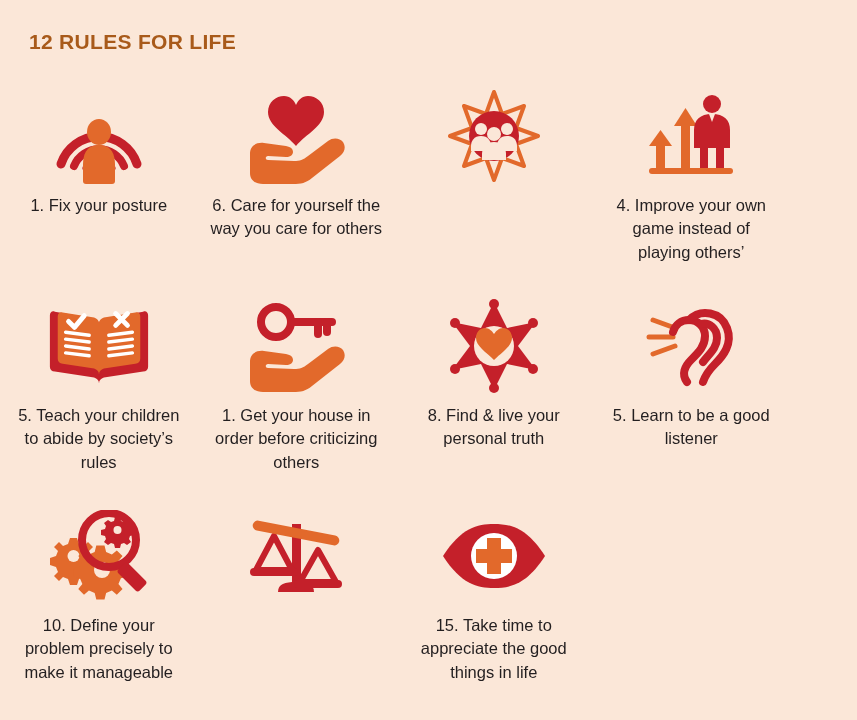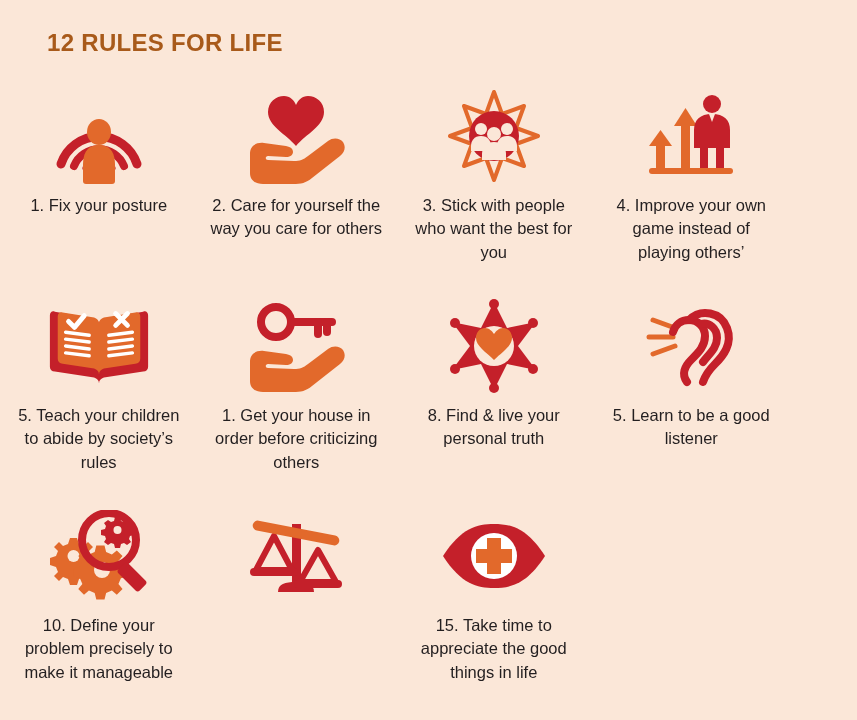--- a/index.html
+++ b/index.html
@@ -15,23 +15,23 @@
   }
   .poster {
     position: relative;
     width: 857px;
     height: 720px;
     background: #fbe7d8;
     box-sizing: border-box;
   }
   .poster-title {
     position: absolute;
-    left: 47px;
+    left: 29px;
     top: 31px;
-    font-size: 24px;
+    font-size: 21px;
     font-weight: bold;
     letter-spacing: 0.3px;
     color: #a85a1a;
     line-height: 1;
   }
   .grid {
     position: absolute;
     left: 0;
     top: 86px;
     width: 790px;
@@ -90,39 +90,38 @@
       <div class="rule-caption">1. Fix your posture</div>
     </div>
 
     <div class="rule">
       <div class="rule-icon">
         <svg width="108" height="96" viewBox="0 0 108 96">
           <path d="M54 58 C44 46 26 38 26 24 C26 14 34 8 42 8 C48 8 52 12 54 17 C56 12 60 8 66 8 C74 8 82 14 82 24 C82 38 64 46 54 58 Z" fill="#C4202A"></path>
           <path d="M8 66 c0 -8 6 -12 14 -11 l22 3 c5 1 7 3 7 6 c0 3 -3 5 -7 5 l-18 -1 c-3 0 -3 4 0 4 l26 1 c6 0 9 -1 14 -5 l20 -15 c5 -4 12 -3 15 1 c3 5 2 10 -3 14 l-28 22 c-6 5 -11 6 -19 6 l-30 0 c-8 0 -13 -4 -13 -11 Z" fill="#E2692B"></path>
         </svg>
       </div>
-      <div class="rule-caption">2. Care for yourself the way you care for others</div>
+      <div class="rule-caption">6. Care for yourself the way you care for others</div>
     </div>
 
     <div class="rule">
       <div class="rule-icon">
         <svg width="100" height="96" viewBox="0 0 100 96">
           <g fill="none" stroke="#E2692B" stroke-width="4" stroke-linejoin="round">
             <path d="M50 4 L58 26 L80 18 L72 40 L94 48 L72 56 L80 78 L58 70 L50 92 L42 70 L20 78 L28 56 L6 48 L28 40 L20 18 L42 26 Z"></path>
           </g>
           <circle cx="50" cy="48" r="25" fill="#C4202A"></circle>
           <circle cx="37" cy="41" r="6" fill="#fbe7d8"></circle>
           <path d="M37 48 c-7 0 -10 5 -10 10 l0 5 l20 0 l0 -5 c0 -5 -3 -10 -10 -10 z" fill="#fbe7d8"></path>
           <circle cx="63" cy="41" r="6" fill="#fbe7d8"></circle>
           <path d="M63 48 c-7 0 -10 5 -10 10 l0 5 l20 0 l0 -5 c0 -5 -3 -10 -10 -10 z" fill="#fbe7d8"></path>
           <circle cx="50" cy="46" r="7" fill="#fbe7d8"></circle>
           <path d="M50 54 c-8 0 -12 6 -12 12 l0 6 l24 0 l0 -6 c0 -6 -4 -12 -12 -12 z" fill="#fbe7d8"></path>
         </svg>
       </div>
-      <div class="rule-caption">3. Stick with people who want the best for you</div>
     </div>
 
     <div class="rule">
       <div class="rule-icon">
         <svg width="104" height="96" viewBox="0 0 104 96">
           <rect x="10" y="80" width="84" height="6" rx="3" fill="#E2692B"></rect>
           <g fill="#E2692B">
             <rect x="17" y="56" width="9" height="24"></rect>
             <path d="M21.5 42 L33 58 L10 58 Z"></path>
             <rect x="42" y="36" width="9" height="44"></rect>

